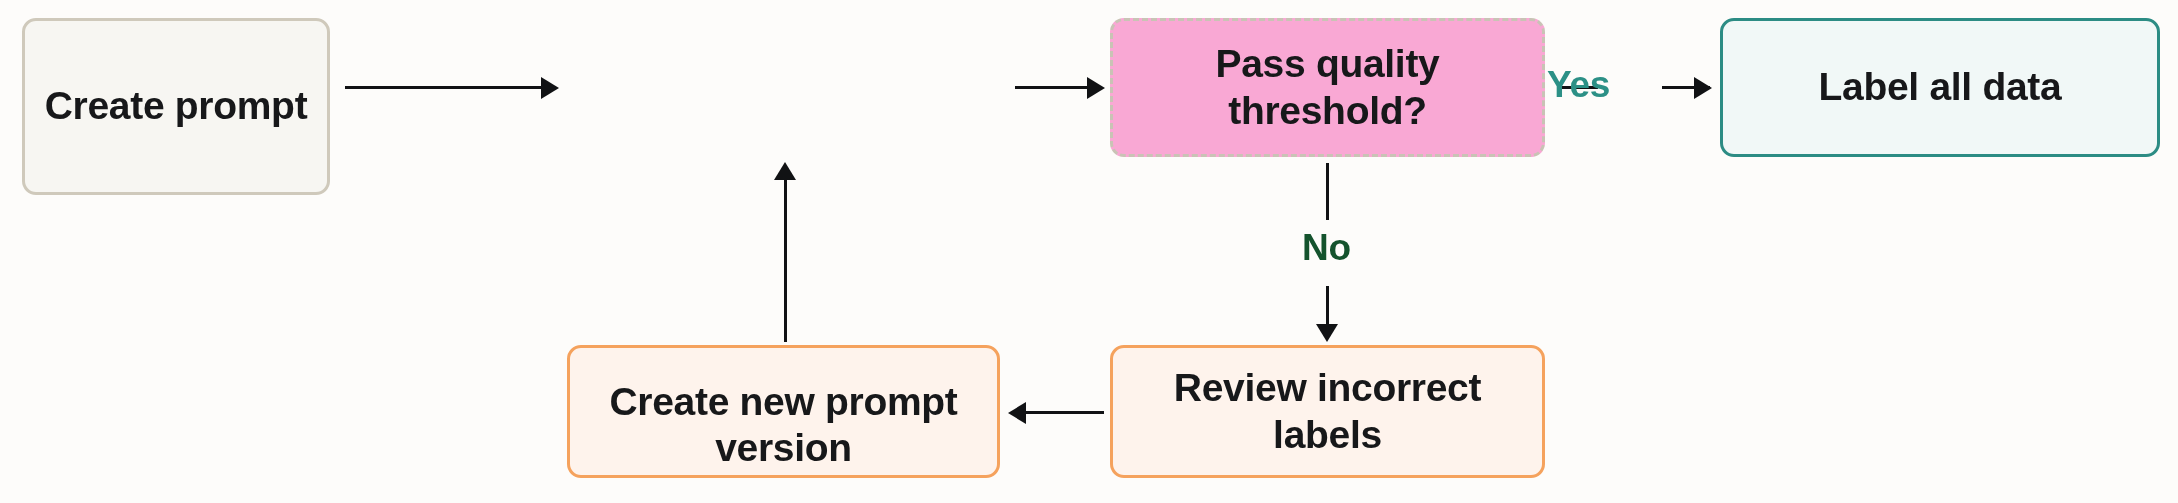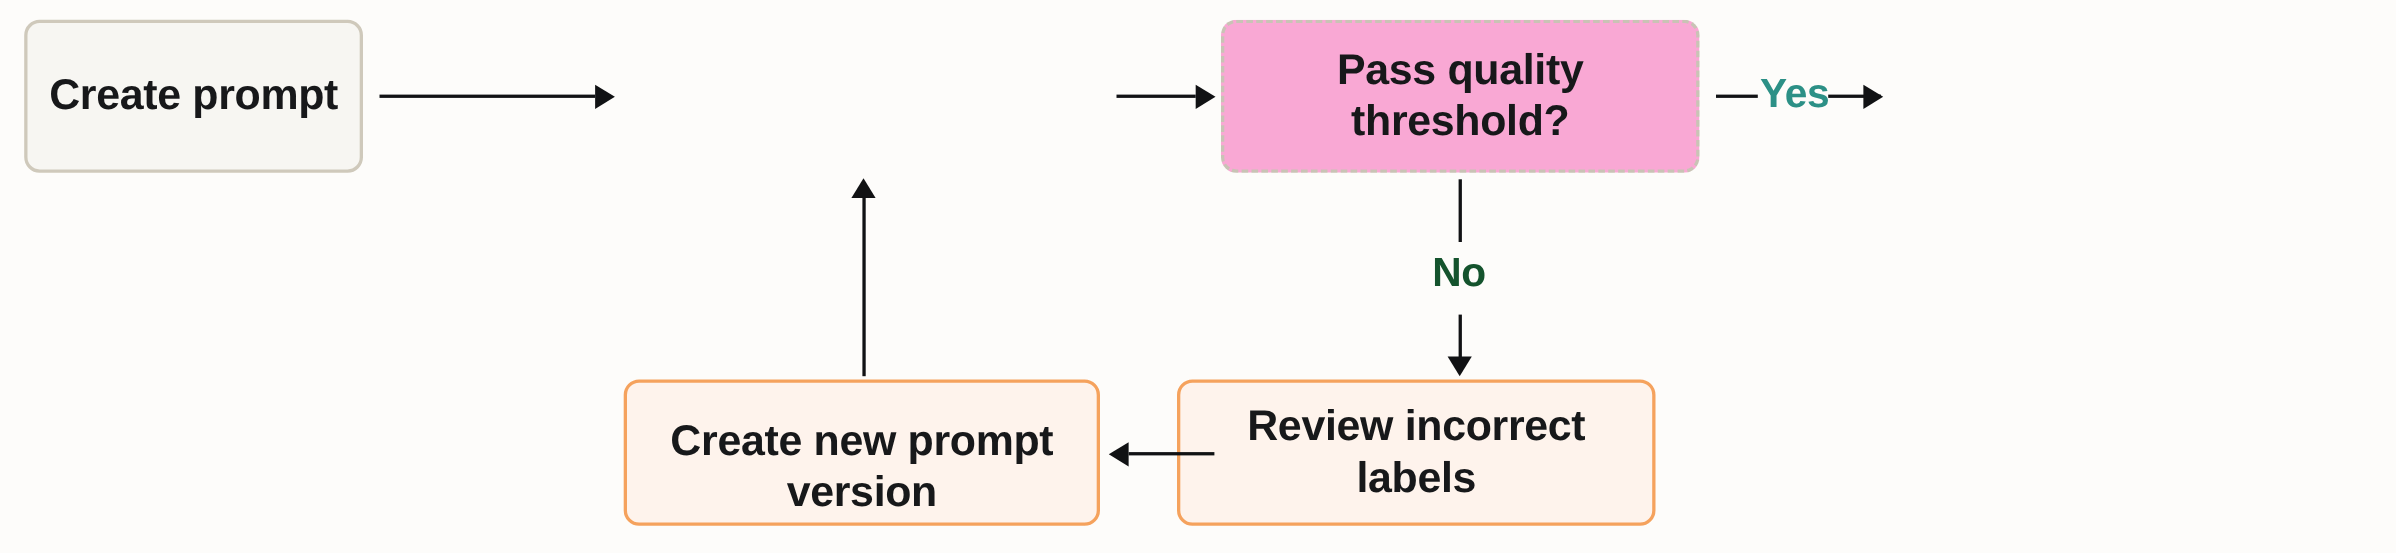--- a/index.html
+++ b/index.html
@@ -47,26 +47,26 @@
   .node-success {
     background: #F1F8F7;
     border: 3px solid #2C8C84;
   }
   .node-warn {
     background: #FEF3EC;
     border: 3px solid #F5A25D;
   }
 
   
-  #node-create-prompt   { left: 22px;   top: 18px;  width: 308px; height: 139px; }
+  #node-create-prompt   { left: 22px;   top: 18px;  width: 308px; height: 177px; }
   #node-test-prompt     { left: 568px;  top: 18px;  width: 432px; height: 139px; }
   #node-pass-quality    { left: 1110px; top: 18px;  width: 435px; height: 139px; }
   #node-label-all-data  { left: 1720px; top: 18px;  width: 440px; height: 139px; }
   #node-create-new      { left: 567px;  top: 345px; width: 433px; height: 133px; align-items: flex-end; }
-  #node-review-labels   { left: 1070px; top: 345px; width: 435px; height: 133px; }
+  #node-review-labels   { left: 1110px; top: 345px; width: 435px; height: 133px; }
 
   
   .conn { position: absolute; }
 
   
   .h-line {
     position: absolute;
     height: 3px;
     background: #111214;
   }
@@ -118,21 +118,21 @@
   
   #edge-1-line { left: 345px; top: 86px; width: 196px; }
   #edge-1-head { left: 541px; top: 77px; }
 
   
   #edge-2-line { left: 1015px; top: 86px; width: 72px; }
   #edge-2-head { left: 1087px; top: 77px; }
 
   
   #edge-3-line-a { left: 1560px; top: 86px; width: 38px; }
-  #edge-3-label  { left: 1600px; top: 64px; }
+  #edge-3-label  { left: 1547px; top: 64px; }
   #edge-3-line-b { left: 1662px; top: 86px; width: 48px; }
   #edge-3-head   { left: 1694px; top: 77px; }
 
   
   #edge-4-line-a { left: 1326px; top: 163px; height: 57px; }
   #edge-4-label  { left: 1302px; top: 227px; }
   #edge-4-line-b { left: 1326px; top: 286px; height: 42px; }
   #edge-4-head   { left: 1316px; top: 324px; }
 
   
@@ -150,20 +150,23 @@
 
   <div class="node node-neutral" id="node-create-prompt">
     <span>Create prompt</span>
   </div>
 
 
   <div class="node node-dashed" id="node-pass-quality">
     <span>Pass quality threshold?</span>
   </div>
 
+  <div class="node node-success" id="node-label-all-data">
+    <span>Label all data</span>
+  </div>
 
   <div class="node node-warn" id="node-create-new">
     <span>Create new prompt version</span>
   </div>
 
   <div class="node node-warn" id="node-review-labels">
     <span>Review incorrect labels</span>
   </div>
 
   <div class="h-line conn" id="edge-1-line"></div>

